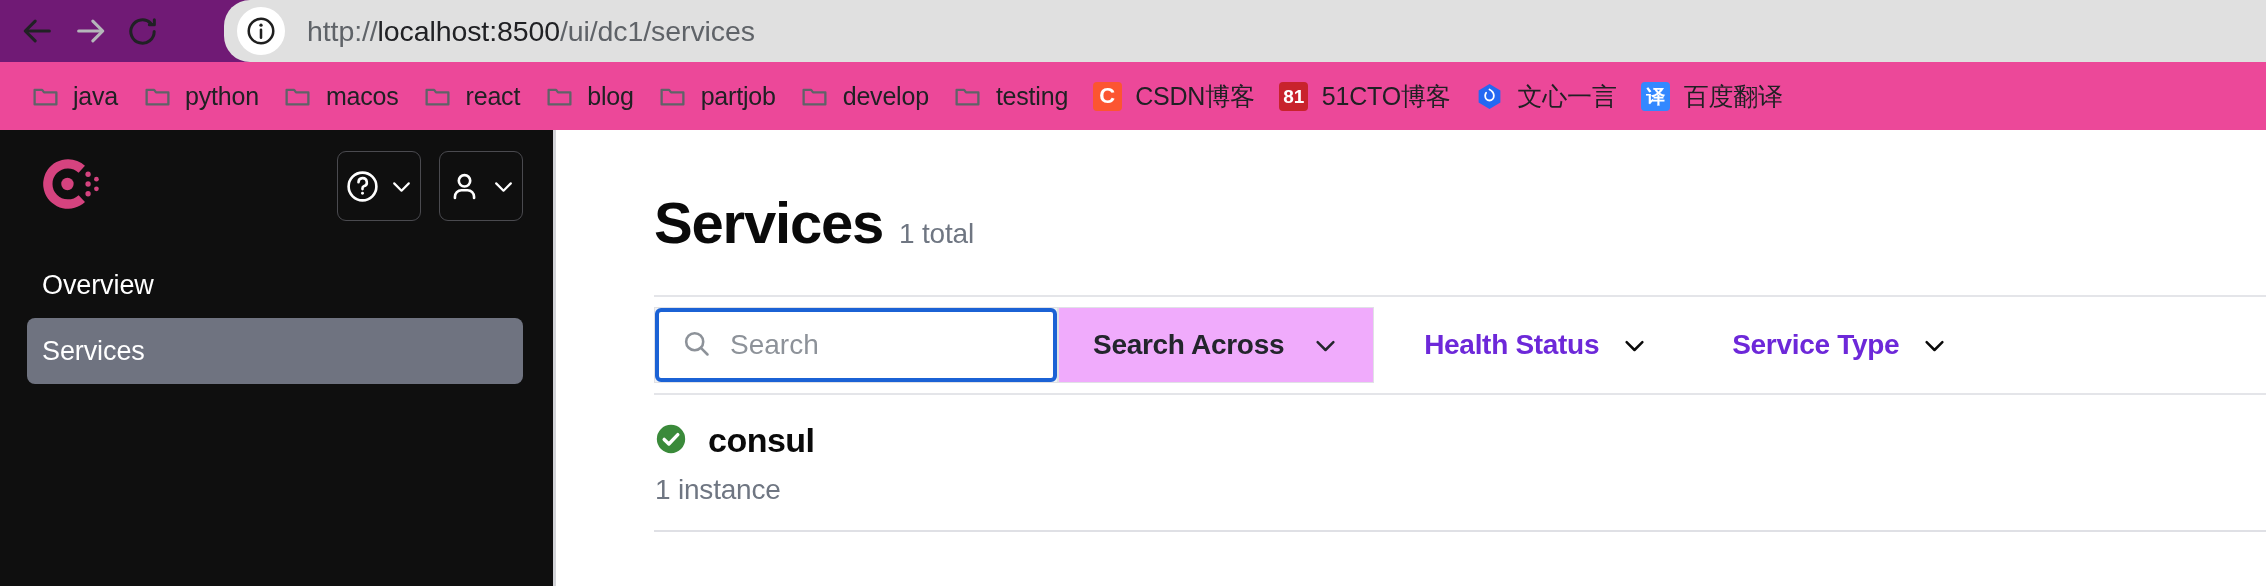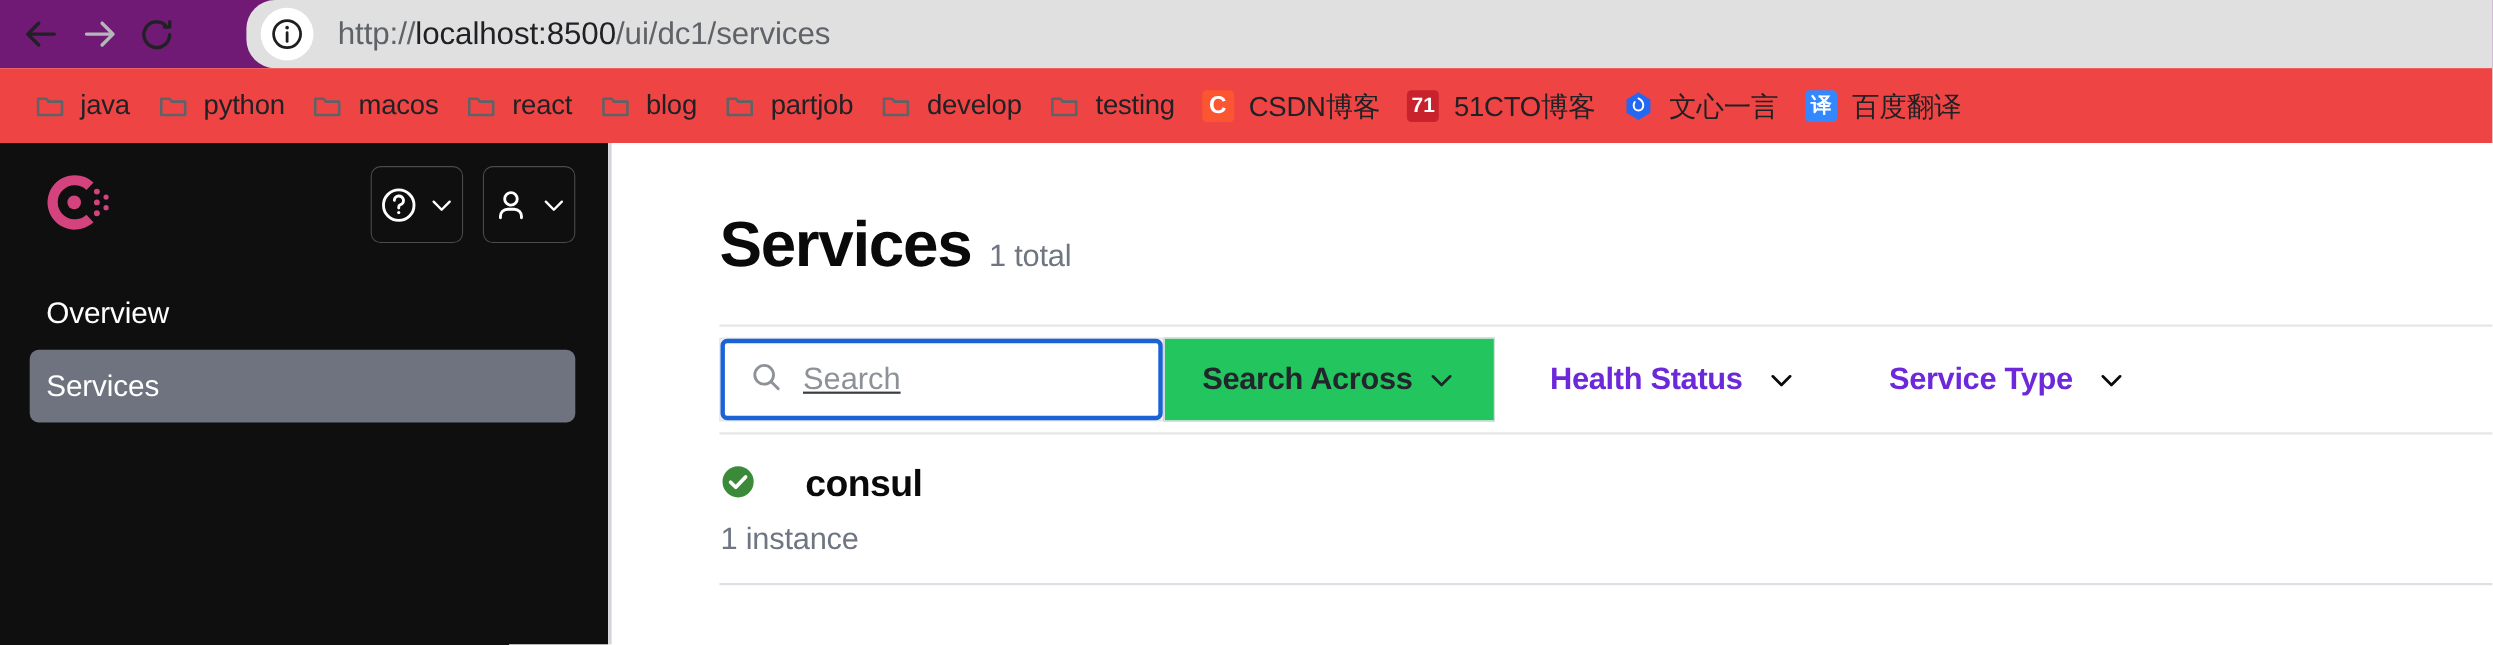--- a/index.html
+++ b/index.html
@@ -82,21 +82,21 @@
   .url-text .host { color: #202124; }
 
   
   .bookmarks-bar {
     position: absolute;
     top: 62px; left: 0;
     width: 2266px;
     height: 68px;
     display: flex;
     align-items: center;
-    background: #ef4444;
+    background: #ec4899;
     padding-left: 18px;
     box-sizing: border-box;
   }
 
   .bookmark {
     display: flex;
     align-items: center;
     height: 48px;
     padding: 0 12px;
     border-radius: 6px;
@@ -282,33 +282,32 @@
   .search-icon { flex: none; margin-right: 18px; }
   .search-input {
     border: none;
     outline: none;
     background: transparent;
     font-family: "Liberation Sans", sans-serif;
     font-size: 28px;
     color: #3b3d45;
     width: 300px;
     padding: 0;
-    text-decoration: underline;
   }
   .search-input::placeholder { color: #8d9299; }
 
   .filter-btn {
     height: 76px;
-    background: #22c55e;
+    background: #f0abfc;
     border: 1px solid #e0e1e6;
     box-sizing: border-box;
     display: flex;
     align-items: center;
     padding: 0 34px;
-    gap: 13px;
+    gap: 28px;
     flex: none;
   }
   .filter-btn .fb-label {
     font-size: 28px;
     font-weight: bold;
     color: #23252c;
     letter-spacing: -0.3px;
   }
 
   .filter-plain {
@@ -339,21 +338,20 @@
   .service-name-row {
     display: flex;
     align-items: center;
   }
   .health-icon { flex: none; margin-right: 20px; }
   .service-name {
     font-size: 34px;
     font-weight: bold;
     color: #0a0a0a;
     letter-spacing: -0.5px;
-    margin-left: 24px;
   }
   .service-meta {
     margin-top: 14px;
     margin-left: 1px;
     font-size: 28px;
     color: #6f7682;
     letter-spacing: -0.2px;
   }
 </style>
 </head>
@@ -471,21 +469,21 @@
 
     <div class="bookmark">
       <span class="bm-icon">
         <span class="bm-tile csdn">C</span>
       </span>
       <span class="bm-label">CSDN博客</span>
     </div>
 
     <div class="bookmark">
       <span class="bm-icon">
-        <span class="bm-tile cto">71</span>
+        <span class="bm-tile cto">81</span>
       </span>
       <span class="bm-label">51CTO博客</span>
     </div>
 
     <div class="bookmark">
       <span class="bm-icon">
         <svg width="29" height="29" viewBox="0 0 24 24">
           <path d="M12 1.6 21 7v10l-9 5.4L3 17V7z" fill="#2468f2"></path>
           <path d="M12 6.2c2.3 1.2 3.6 2.9 3.6 5.2 0 2.2-1.6 3.9-3.6 3.9s-3.6-1.7-3.6-3.9c0-.9.3-1.7.8-2.5" fill="none" stroke="#ffffff" stroke-width="1.5" stroke-linecap="round"></path>
         </svg>

